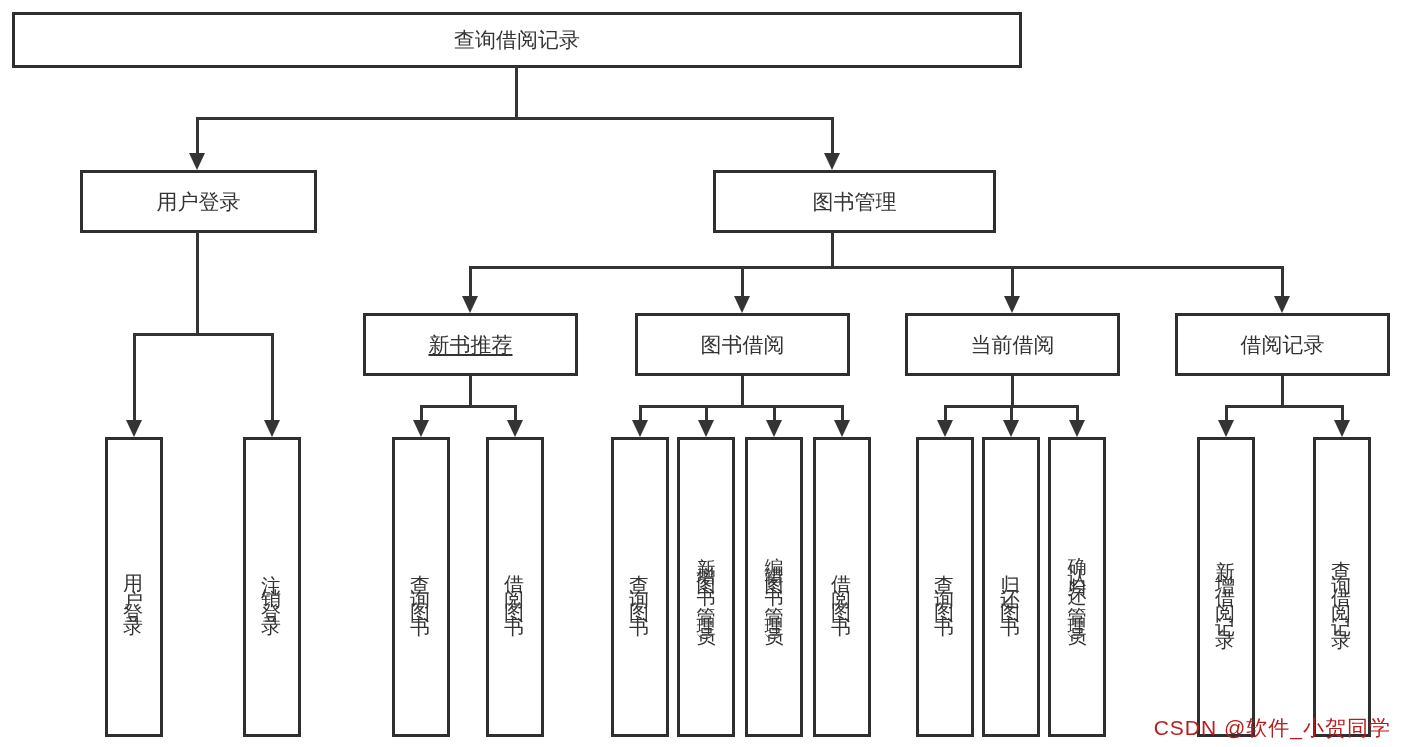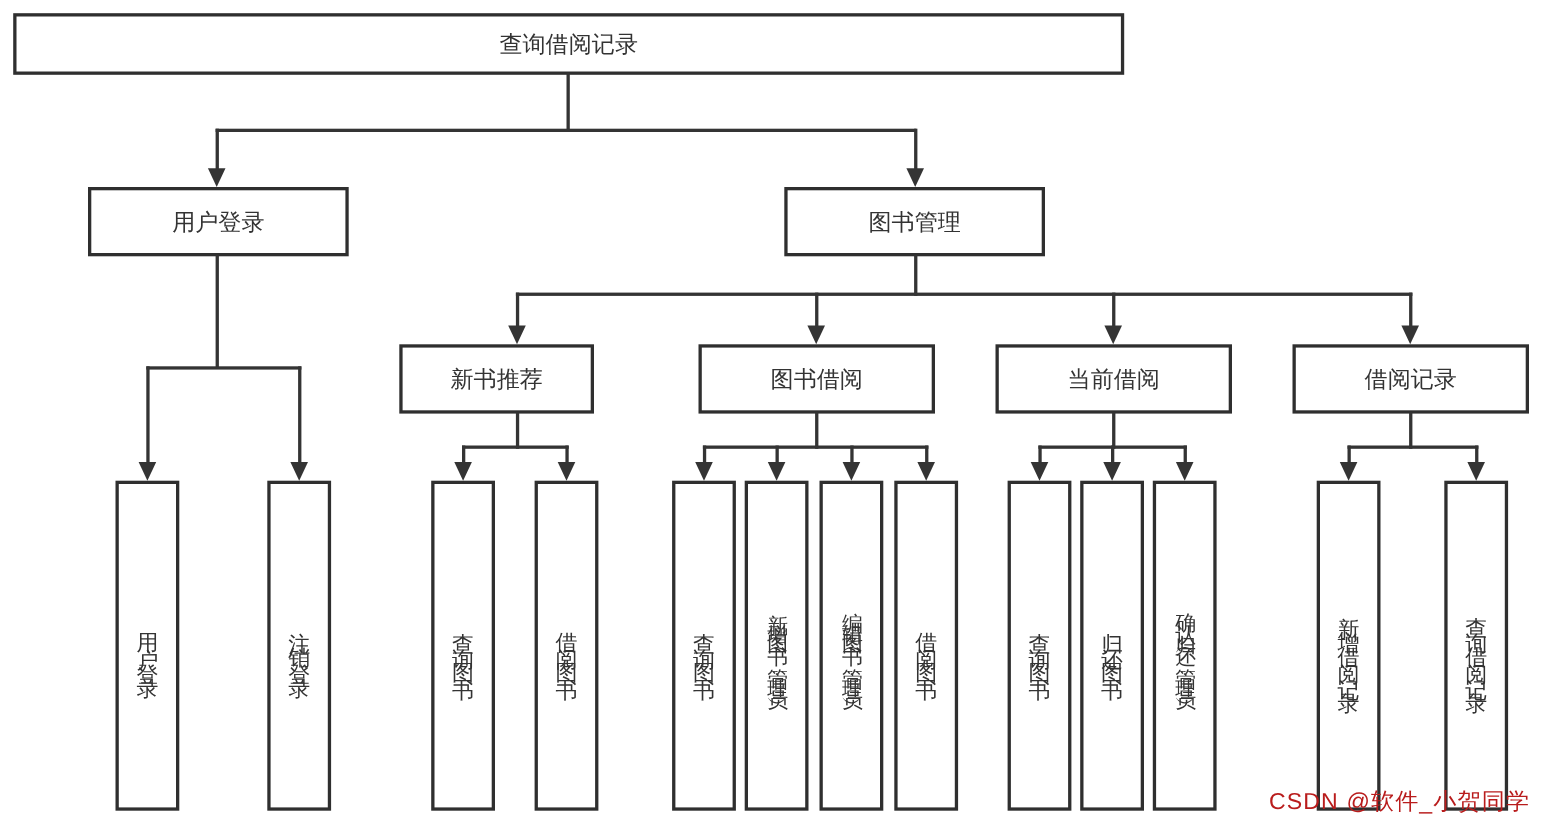--- a/index.html
+++ b/index.html
@@ -57,23 +57,23 @@
 </style>
 </head>
 <body>
 
 <div id="canvas">
 
   <div class="node" style="left:12px; top:12px; width:1010px; height:56px;">查询借阅记录</div>
 
   <div class="node" style="left:80px; top:170px; width:237px; height:63px;">用户登录</div>
 
-  <div class="node" style="left:713px; top:170px; width:237px; height:63px;">图书管理</div>
+  <div class="node" style="left:713px; top:170px; width:283px; height:63px;">图书管理</div>
 
-  <div class="node" style="left:363px; top:313px; width:177px; height:63px;">新书推荐</div>
+  <div class="node" style="left:363px; top:313px; width:215px; height:63px;text-decoration:underline;">新书推荐</div>
 
   <div class="node" style="left:635px; top:313px; width:215px; height:63px;">图书借阅</div>
 
   <div class="node" style="left:905px; top:313px; width:215px; height:63px;">当前借阅</div>
 
   <div class="node" style="left:1175px; top:313px; width:215px; height:63px;">借阅记录</div>
 
   <div class="vnode" style="left:105px; top:437px; width:58px; height:300px;">用户登录</div>
 
   <div class="vnode" style="left:243px; top:437px; width:58px; height:300px;">注销登录</div>

